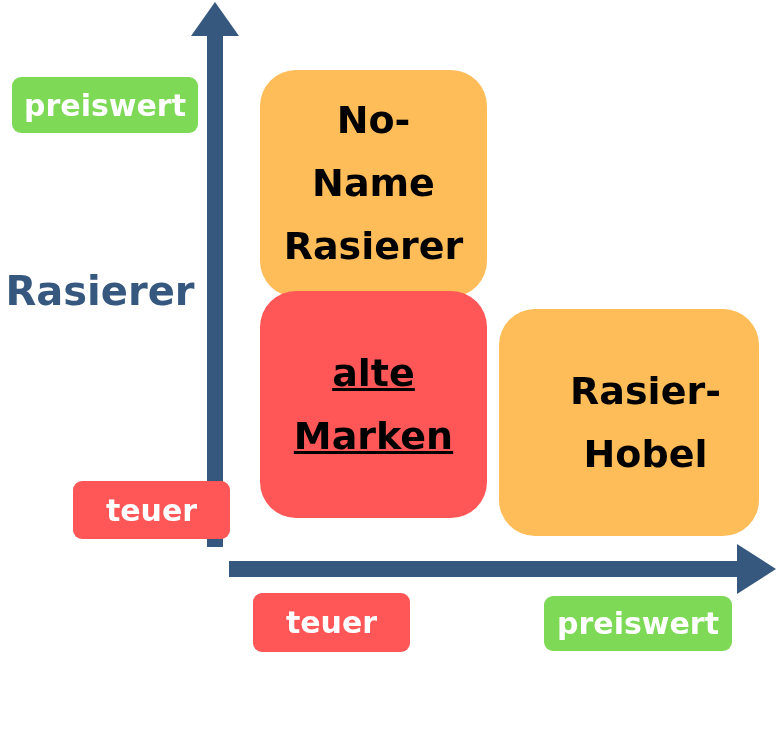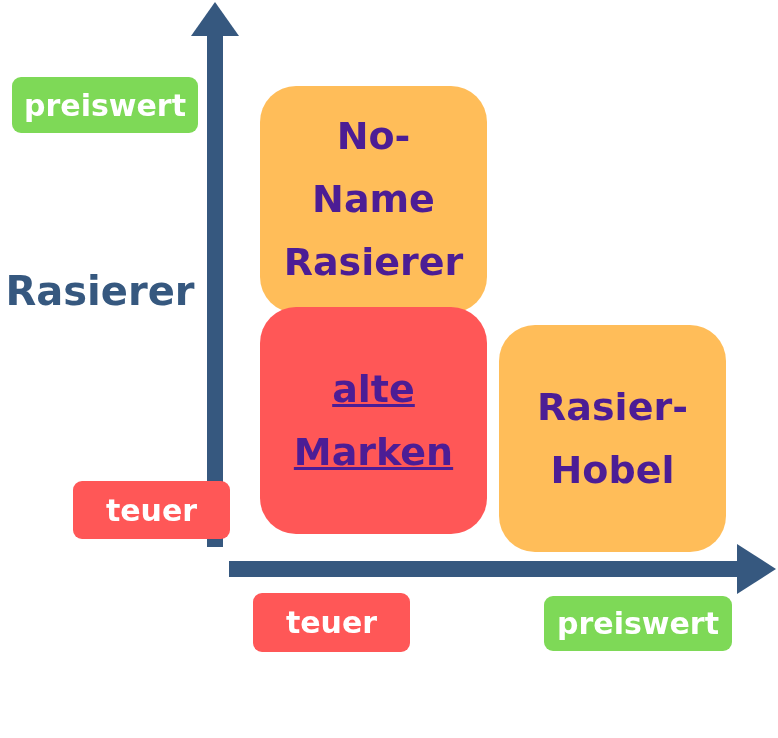--- a/index.html
+++ b/index.html
@@ -83,34 +83,33 @@
   .badge-x-right  { left: 544px; top: 596px; width: 188px; height: 55px; }
   
   .quadrant {
     position: absolute;
     width: 227px; height: 227px;
     border-radius: 36px;
     display: flex;
     align-items: center;
     justify-content: center;
     text-align: center;
-    color: #4c1d95;
+    color: #000000;
     font-size: 38px;
     line-height: 63px;
     font-weight: bold;
     white-space: pre-line;
-    margin-top: 16px;
   }
   .q-orange { background: var(--orange); }
   .q-green  { background: var(--green); }
   .q-red    { background: var(--red); }
   .q-top-left     { left: 260px; top: 70px; }
   .q-top-right    { left: 499px; top: 70px; letter-spacing: 3px; }
   .q-bottom-left  { left: 260px; top: 291px; text-decoration: underline; }
-  .q-bottom-right { left: 499px; top: 309px; }
+  .q-bottom-right { left: 499px; top: 309px; padding-left: 33px; }
 </style>
 </head>
 <body>
 
 <div class="stage">
 
   <div class="axis-shaft-v"></div>
   <div class="axis-head-up"></div>
   <div class="axis-shaft-h"></div>
   <div class="axis-head-right"></div>

